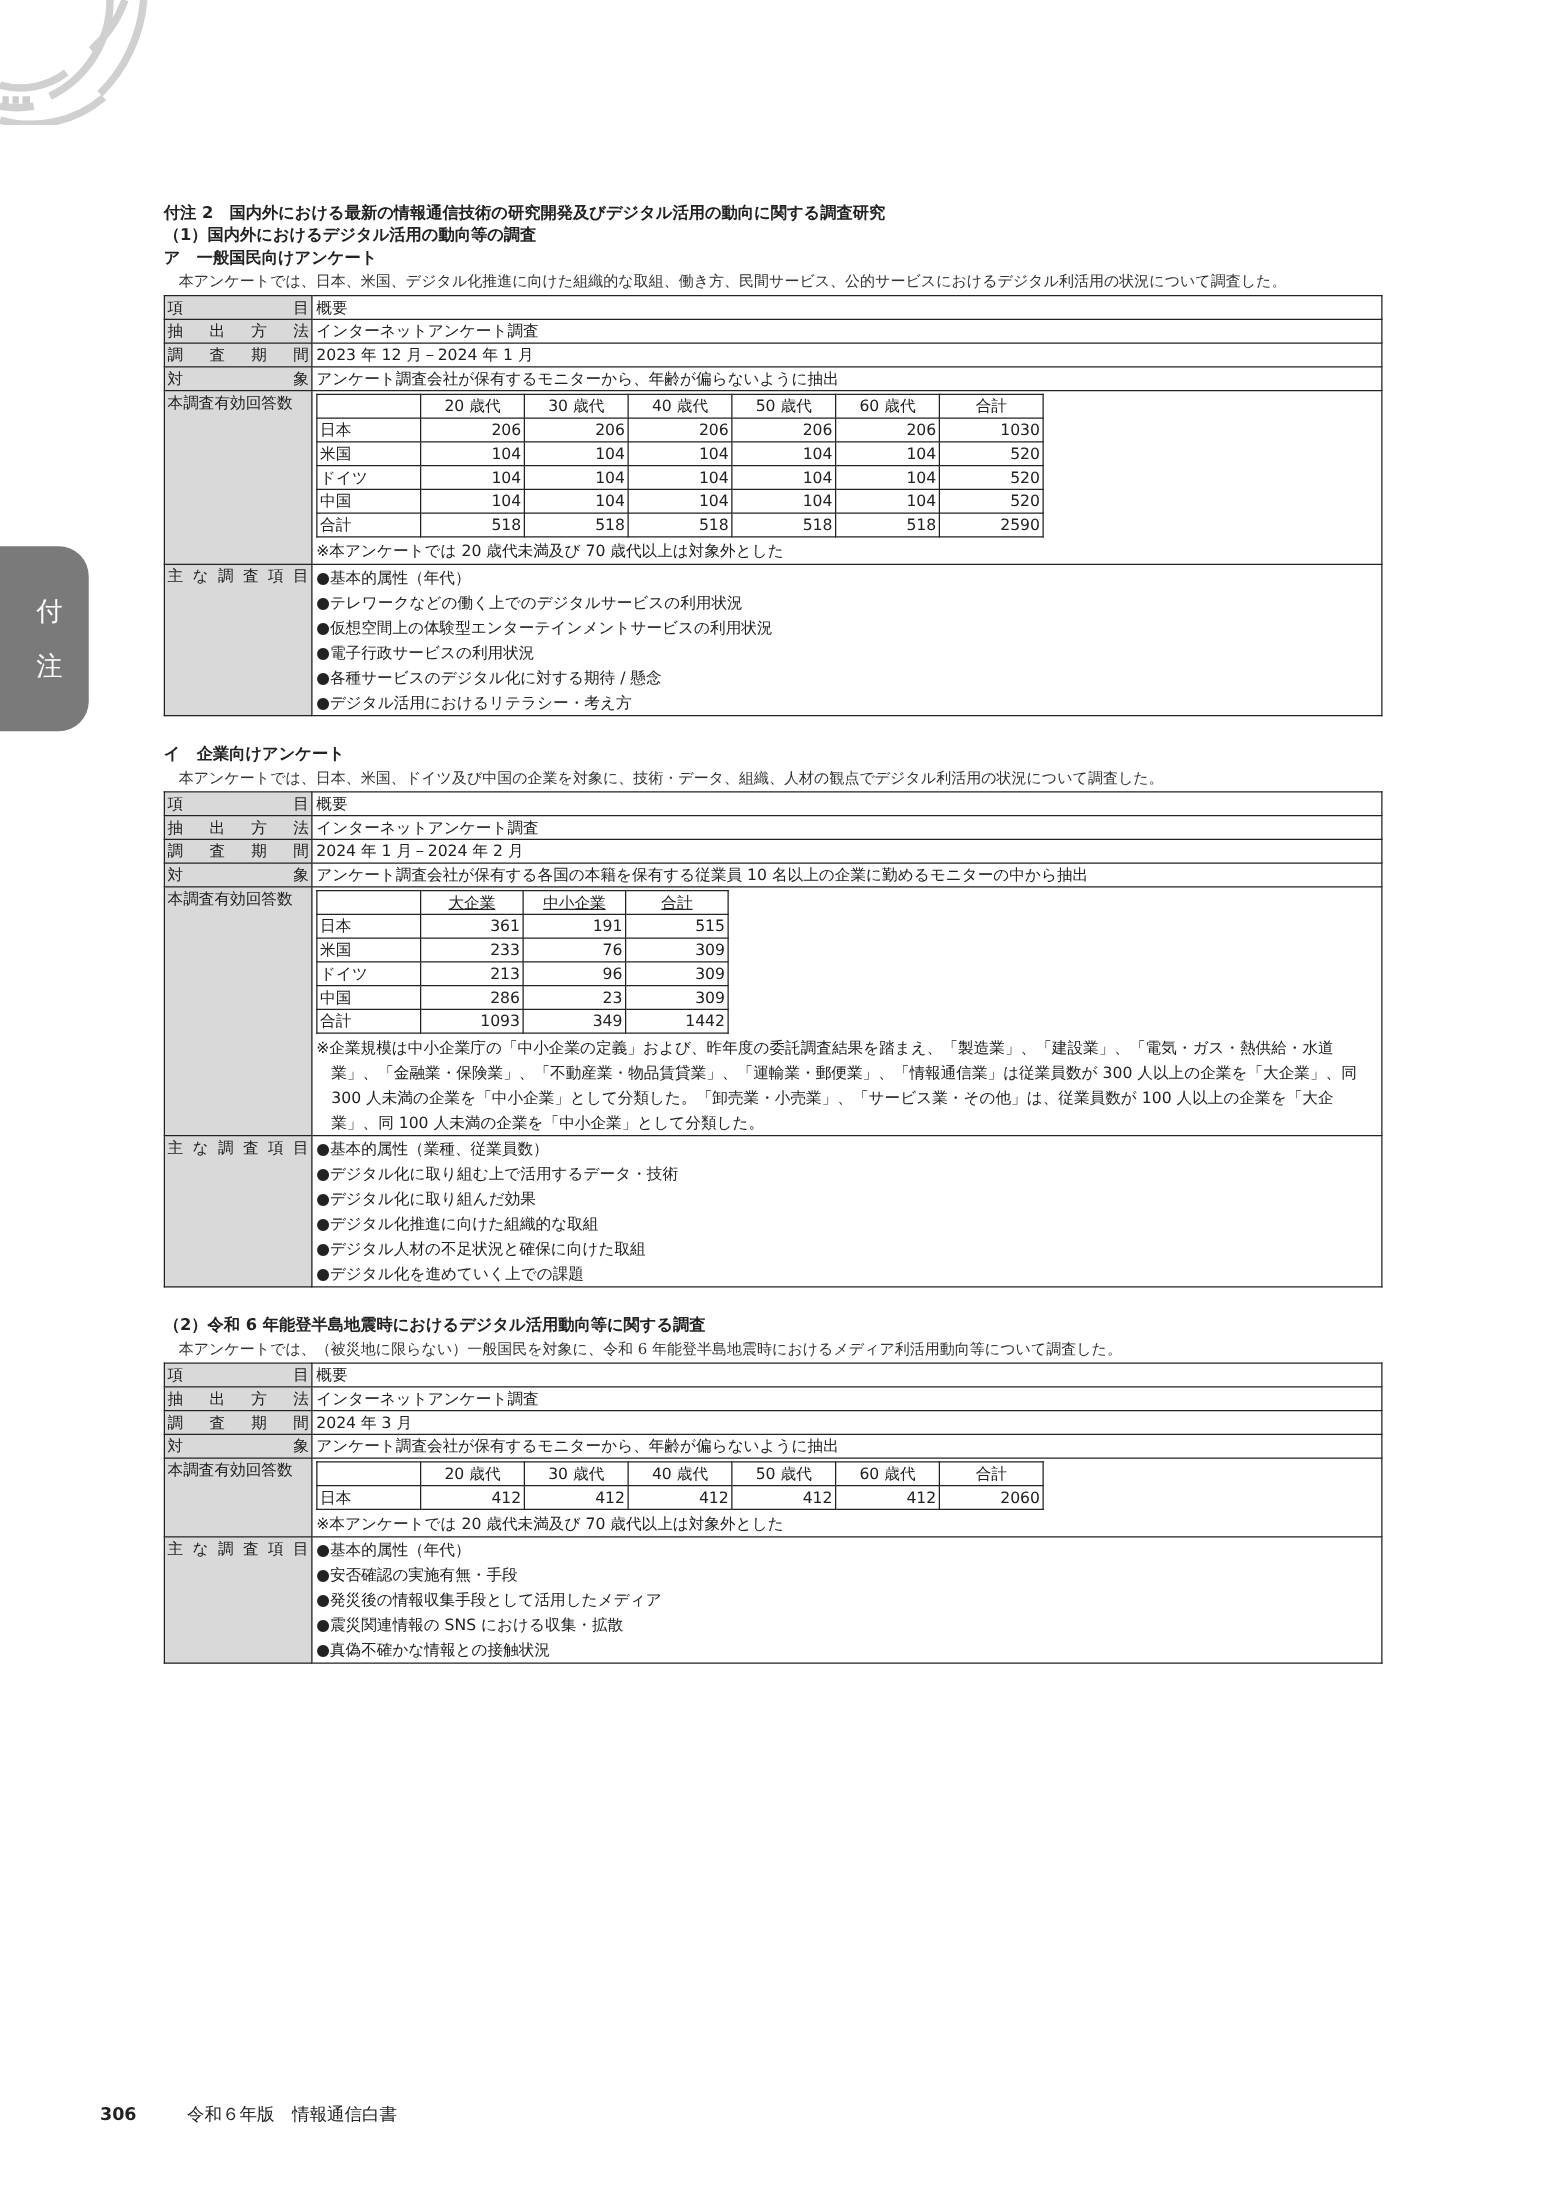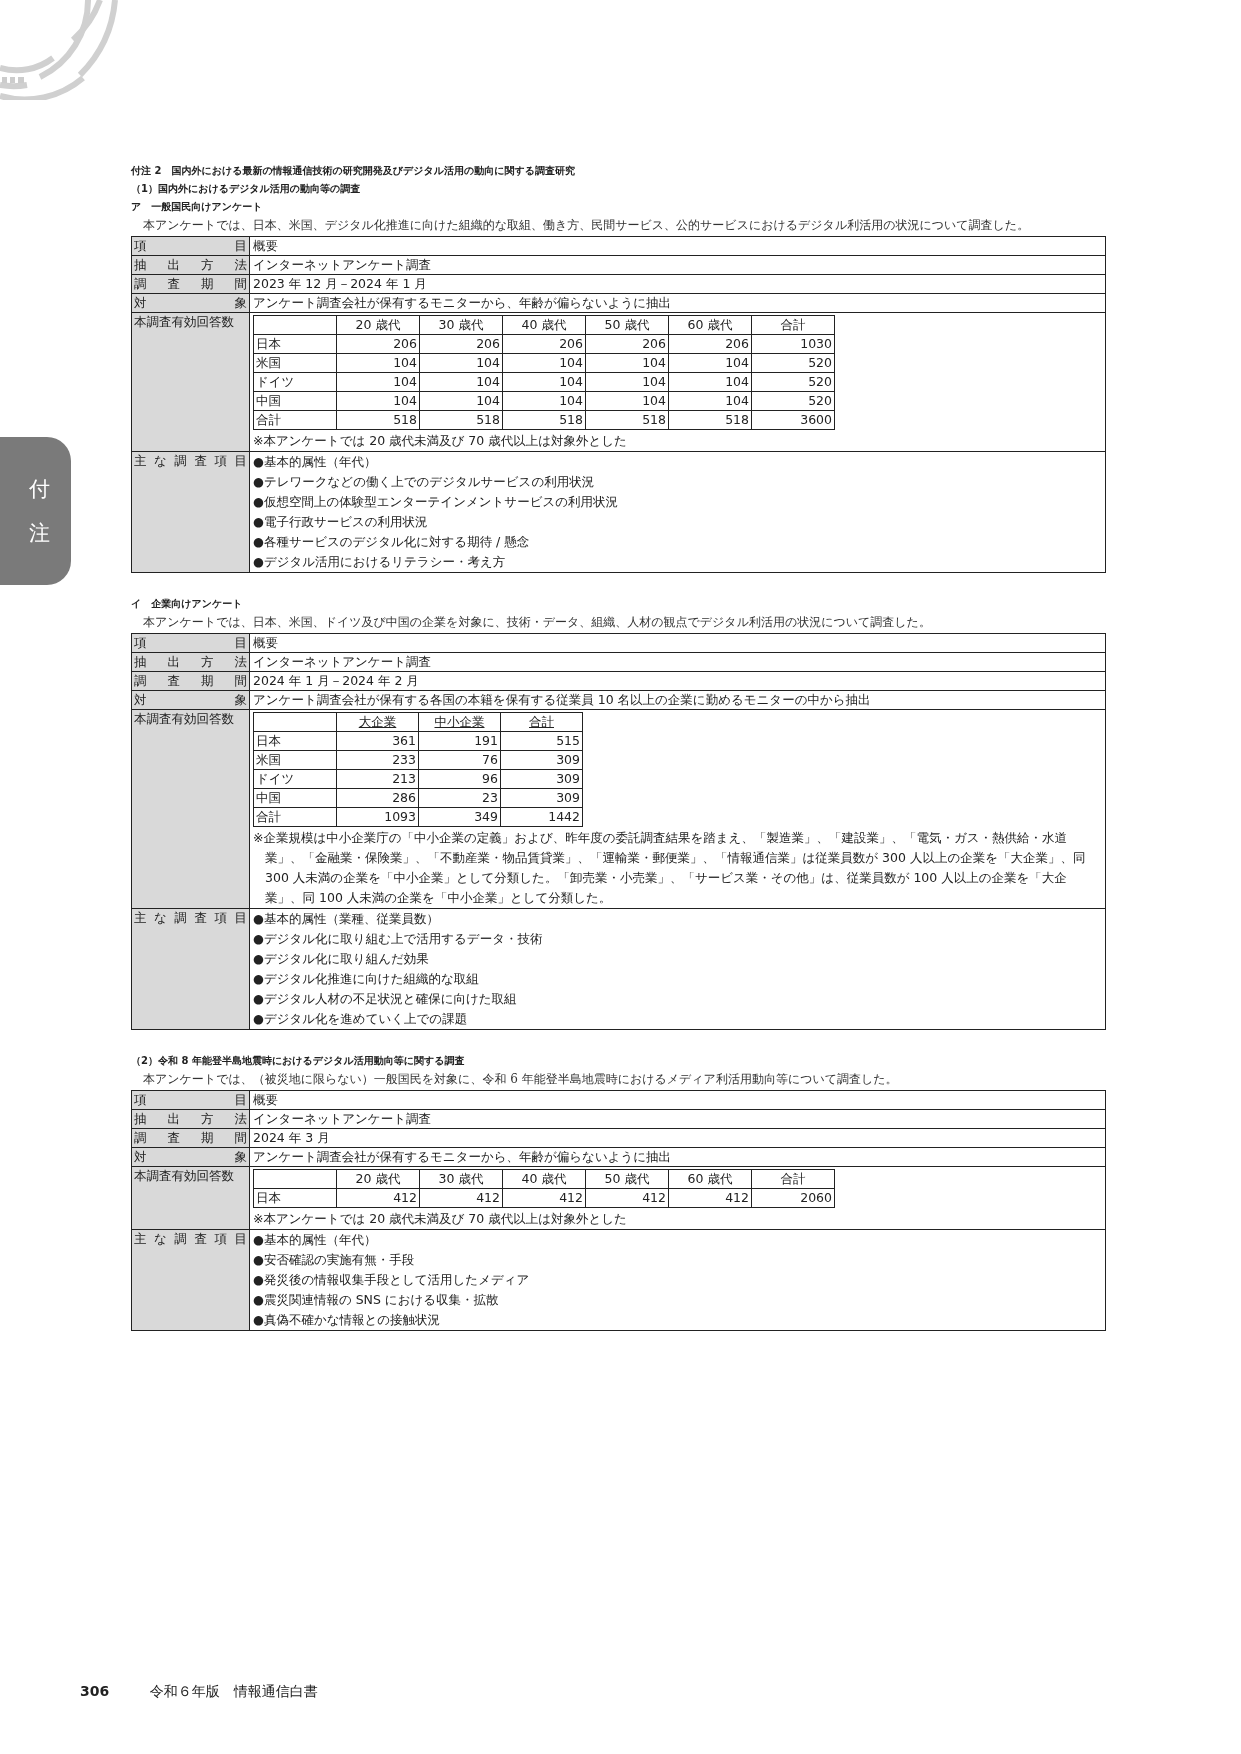--- a/index.html
+++ b/index.html
@@ -1,21 +1,21 @@
 <!DOCTYPE html>
 <html><head>
 <meta charset="utf-8">
 <style>
   * { box-sizing: border-box; margin: 0; padding: 0; }
   html, body { width: 1241px; height: 1754px; background: #fff; }
   body { position: relative; font-family: "DejaVu Sans", "Liberation Sans", sans-serif; color: #222; font-size: 12.5px; overflow: hidden; }
   .deco { position: absolute; left: 0; top: 0; width: 140px; height: 100px; }
   .side-tab { position: absolute; left: 0; top: 437px; width: 71px; height: 148px; background: #7a7a7a; border-radius: 0 24px 24px 0; color: #fff; font-size: 21px; display: flex; flex-direction: column; align-items: center; justify-content: center; gap: 16px; padding-left: 8px; }
   .content { position: absolute; left: 131px; top: 162px; width: 975px; }
-  .h1 { font-weight: bold; font-size: 10px; line-height: 18px; }
+  .h1 { font-weight: bold; font-size: 13px; line-height: 18px; }
   .intro { font-family: "DejaVu Serif", "Liberation Serif", serif; font-size: 12px; line-height: 18px; padding-left: 12px; color: #333; }
   table.main { width: 975px; border-collapse: collapse; border: 1.5px solid #222; margin-top: 2px; }
   table.main > tbody > tr > td { border: 1px solid #222; vertical-align: top; font-size: 12.5px; line-height: 18px; }
   td.lbl { width: 118px; background: #d9d9d9; padding: 0 2px; font-size: 12.5px; }
   td.lbl .spread { display: flex; justify-content: space-between; }
   td.val { padding: 0 3px; }
   table.inner { border-collapse: collapse; border: 1.5px solid #222; margin: 2px 0 1px 0; padding-left: 18px; }
   table.inner td, table.inner th { border: 1px solid #222; font-weight: normal; font-size: 12.5px; line-height: 18px; padding: 0 2px; height: 19px; }
   table.inner th { text-align: center; }
   table.inner td.num { text-align: right; }
@@ -151,21 +151,21 @@
                   <td class="num">104</td>
                   <td class="num">520</td>
           </tr>
           <tr>
             <td class="rowh">合計</td>
                   <td class="num">518</td>
                   <td class="num">518</td>
                   <td class="num">518</td>
                   <td class="num">518</td>
                   <td class="num">518</td>
-                  <td class="num">3600</td>
+                  <td class="num">2590</td>
           </tr>
         </tbody>
             </table>
         <div class="note">※本アンケートでは 20 歳代未満及び 70 歳代以上は対象外とした</div>
       </td>
     </tr>
     <tr>
       <td class="lbl">
             <div class="spread">
               <span>主</span>
@@ -298,21 +298,21 @@
         <div class="list-item">●デジタル化推進に向けた組織的な取組</div>
         <div class="list-item">●デジタル人材の不足状況と確保に向けた取組</div>
         <div class="list-item">●デジタル化を進めていく上での課題</div>
       </td>
     </tr>
   </tbody>
     </table>
 
   <div class="section-gap"></div>
 
-  <div class="h1">（2）令和 8 年能登半島地震時におけるデジタル活用動向等に関する調査</div>
+  <div class="h1">（2）令和 6 年能登半島地震時におけるデジタル活用動向等に関する調査</div>
   <div class="intro">本アンケートでは、（被災地に限らない）一般国民を対象に、令和 6 年能登半島地震時におけるメディア利活用動向等について調査した。</div>
   <table class="main">
       <tbody>
     <tr>
       <td class="lbl">
             <div class="spread">
               <span>項</span>
               <span>目</span>
             </div>
           </td>

